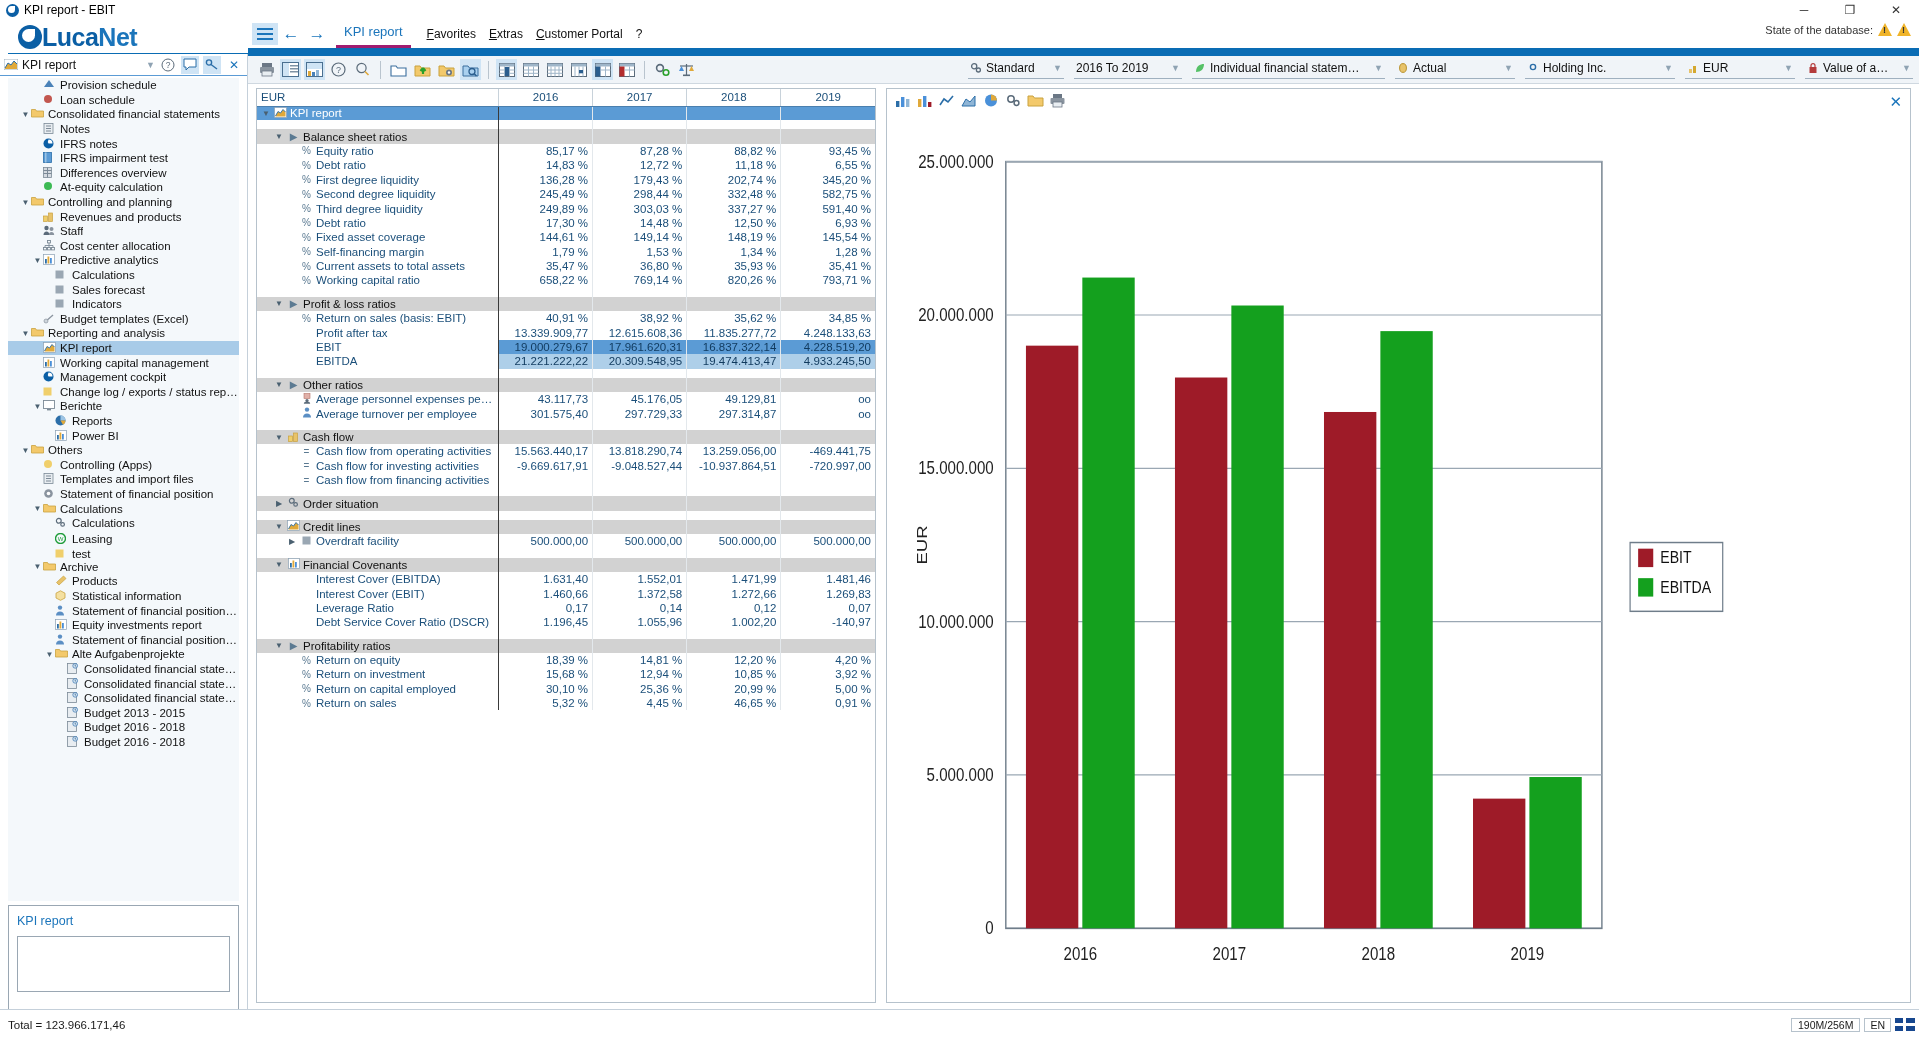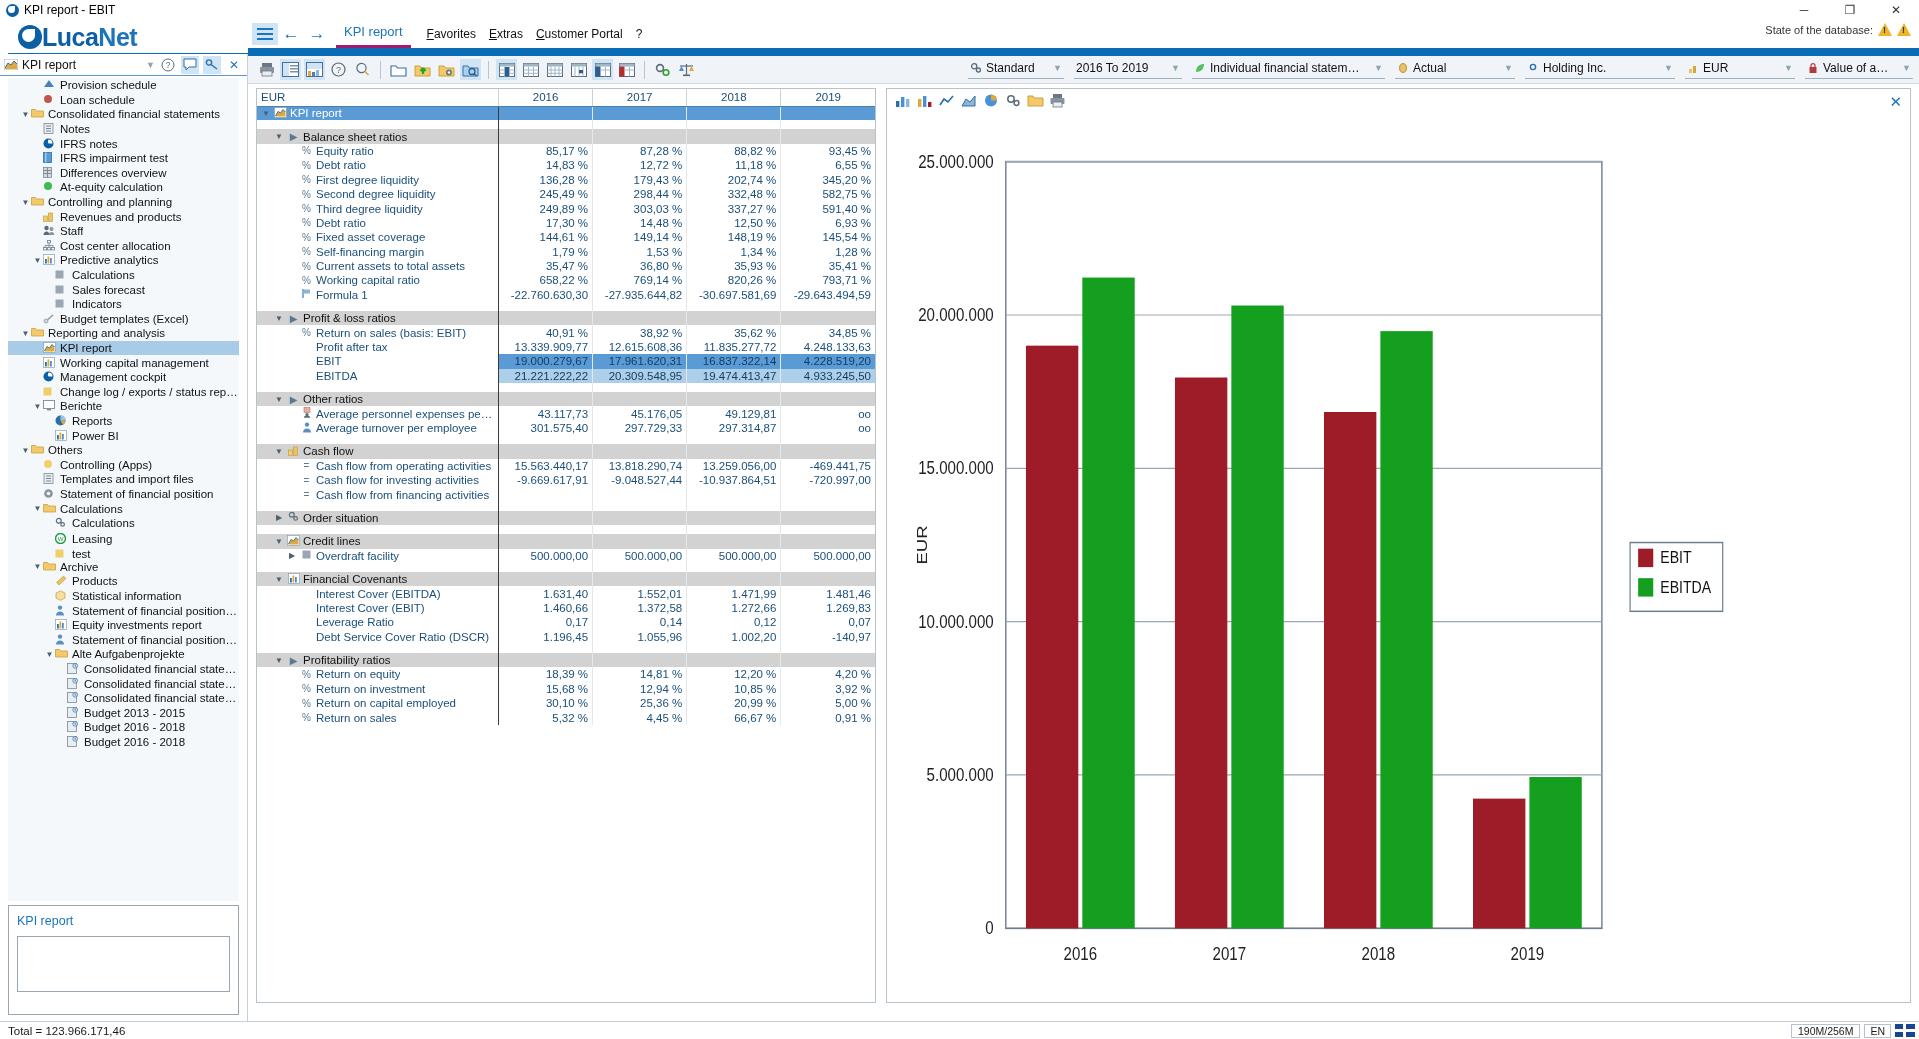--- a/index.html
+++ b/index.html
@@ -179,21 +179,21 @@
     background:#fff; border:1px solid #b6c2cc;
   }
   .chart-tb{ height:24px; display:flex; align-items:center; gap:5px; padding:0 8px;
              position:relative; }
   .chart-tb .cti{ width:17px;height:16px; flex:none; }
   .chart-close{ position:absolute; right:8px; top:4px; color:#1b75bb; font-size:15px; }
   .plot{ position:absolute; left:0; right:0; top:26px; bottom:0; }
 
   
   .statusbar{
-    position:absolute; left:0; right:0; bottom:0; height:18px;
+    position:absolute; left:0; right:0; bottom:0; height:30px;
     border-top:1px solid #c5d0da; background:#fff;
     display:flex; align-items:center; font-size:11.5px; padding-left:8px;gap:16px;
   }
   .statusbar .sright{ margin-left:auto; display:flex; align-items:center; gap:0; }
   .mem{ border:1px solid #b6c2cc; padding:0 6px; height:14px; line-height:13px; font-size:10.5px;}
   .lang{ border:1px solid #b6c2cc; padding:0 5px; height:14px; line-height:13px; font-size:10.5px; margin-left:4px;}
   .flag{ width:20px;height:13px; margin:0 4px; background:#17478f; position:relative; overflow:hidden;}
   .flag:before{ content:""; position:absolute; left:0;top:5px;width:20px;height:3px;background:#fff;}
   .flag:after{ content:""; position:absolute; left:8px;top:0;width:3px;height:13px;background:#fff;}
 </style>
@@ -1032,36 +1032,20 @@
               <span class="ex"></span>
               <span class="ci">%</span>
               <span class="ct">Working capital ratio</span>
             </div>
           </td>
           <td class="num first">658,22 %</td>
           <td class="num">769,14 %</td>
           <td class="num">820,26 %</td>
           <td class="num">793,71 %</td>
         </tr>
-        <tr class="">
-          <td class="lbl">
-            <div class="cellrow" style="padding-left: 26px;">
-              <span class="ex"></span>
-              <span class="ci"><svg width="11" height="11" viewBox="0 0 11 11">
-                  <line x1="2" y1="1" x2="2" y2="10" stroke="#4a82b8" stroke-width="1.3"></line>
-                  <path d="M2.6 1.5 L9 1.5 L9 5.5 L2.6 5.5z" fill="#8fb5d6"></path>
-                </svg></span>
-              <span class="ct">Formula 1</span>
-            </div>
-          </td>
-          <td class="num first">-22.760.630,30</td>
-          <td class="num">-27.935.644,82</td>
-          <td class="num">-30.697.581,69</td>
-          <td class="num">-29.643.494,59</td>
-        </tr>
         <tr class="blank">
           <td></td>
           <td class="num first"></td>
           <td class="num"></td>
           <td class="num"></td>
           <td class="num"></td>
         </tr>
         <tr class="grp">
           <td class="lbl">
             <div class="cellrow" style="padding-left: 13px;">
@@ -1443,21 +1427,21 @@
         <tr class="">
           <td class="lbl">
             <div class="cellrow" style="padding-left: 26px;">
               <span class="ex"></span>
               <span class="ci">%</span>
               <span class="ct">Return on sales</span>
             </div>
           </td>
           <td class="num first">5,32 %</td>
           <td class="num">4,45 %</td>
-          <td class="num">66,67 %</td>
+          <td class="num">46,65 %</td>
           <td class="num">0,91 %</td>
         </tr>
       </tbody>
   </table>
 </div>
 
 <div class="chartwrap">
   <div class="chart-tb">
     <span class="cti"><svg width="17" height="15" viewBox="0 0 17 15">
           <rect x="1" y="8" width="3.4" height="6" fill="#2b6ea8"></rect>

